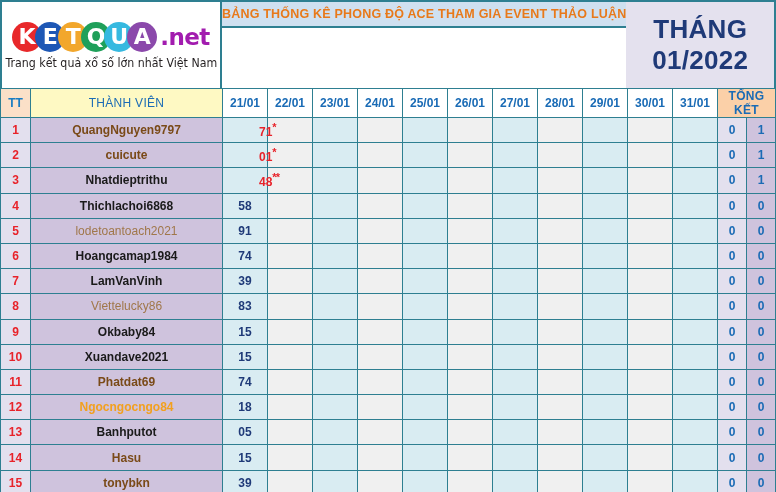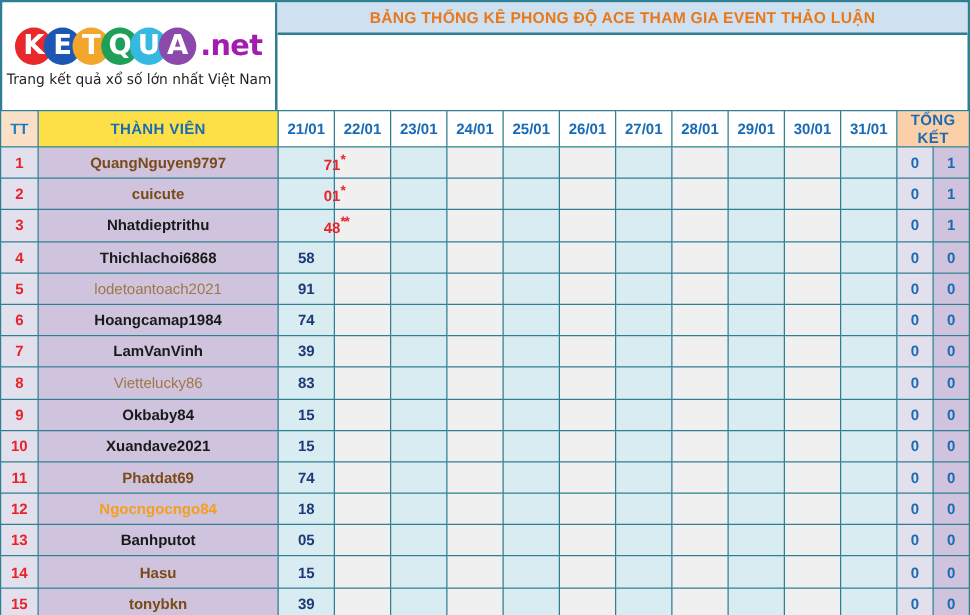--- a/index.html
+++ b/index.html
@@ -60,21 +60,21 @@
   .logo-tag{
     margin-top:4px;
     font-size:11.5px;color:#231f20;
     font-family:"DejaVu Sans", sans-serif;
     white-space:nowrap;
     transform:scaleX(0.96);
   }
 
   .title-cell{
     flex:1 1 auto;
-    display:flex;flex-direction:column;
+    display:flex;flex-direction:row;
     box-sizing:border-box;
     text-align:center;
   }
   .title-top{
     height:26px;
     background:#cfe0f0;
     border-bottom:2px solid #2e7f91;
     display:flex;align-items:center;justify-content:center;
     box-sizing:border-box;
   }
@@ -116,23 +116,23 @@
   thead th{ height:25px; }
   th.h-tt{
     width:30px;
     background:#fbe0c8;
     color:#1a7cc2;
     font-weight:bold;
     font-size:12.5px;
   }
   th.h-name{
     width:192px;
-    background:#fde047;
+    background:#fef9c3;
     color:#1a6bb5;
-    font-weight:bold;
+    font-weight:normal;
     font-size:13px;
     letter-spacing:0.3px;
   }
   th.h-date{
     width:45px;
     background:#ffffff;
     color:#1a6bb5;
     font-weight:bold;
     font-size:12.5px;
   }
@@ -211,20 +211,23 @@
             <div class="lg c5" style="background: rgb(139, 73, 171);">A</div>
           </div>
         <div class="logo-dotnet">.net</div>
       </div>
       <div class="logo-tag">Trang kết quả xổ số lớn nhất Việt Nam</div>
     </div>
 
     <div class="title-cell">
       <div class="title-top">
         <span>BẢNG THỐNG KÊ PHONG ĐỘ ACE THAM GIA EVENT THẢO LUẬN</span>
+      </div>
+      <div class="title-bot">
+        <span>THÁNG 01/2022</span>
       </div>
     </div>
 
   </div>
 
   <table class="grid">
     <thead>
       <tr>
         <th class="h-tt">TT</th>
         <th class="h-name">THÀNH VIÊN</th>

